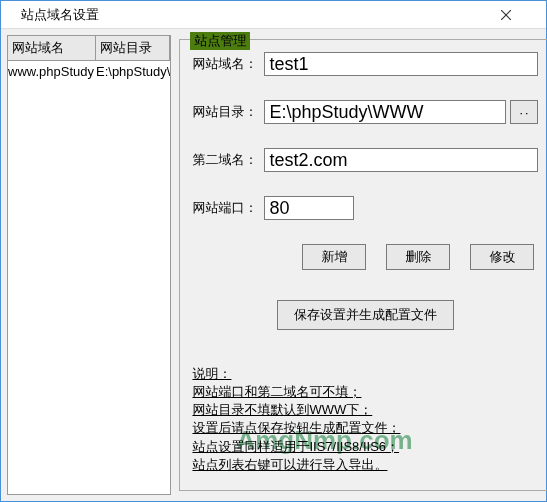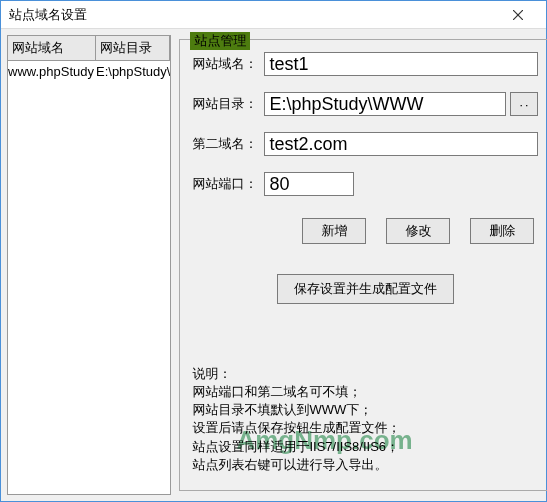--- a/index.html
+++ b/index.html
@@ -1,41 +1,41 @@
 <!DOCTYPE html>
 <html><head>
 <meta charset="utf-8">
 <style>
 * { box-sizing: border-box; margin: 0; padding: 0; }
 body { font-family: SimSun, "宋体", sans-serif; font-size: 13px; background: #fff; }
 .window { width: 547px; height: 502px; border: 1px solid #4a90d9; background: #f0f0f0; position: relative; }
-.titlebar { height: 28px; background: #fff; display: flex; align-items: center; padding: 0 8px; border-bottom: 1px solid #ddd; }
+.titlebar { height: 28px; background: #fff; display: flex; align-items: center; padding: 0 20px; border-bottom: 1px solid #ddd; }
 .titlebar .title { flex: 1; }
 .close-btn { width: 40px; height: 24px; display: flex; align-items: center; justify-content: center; cursor: pointer; }
 .close-btn svg { width: 10px; height: 10px; }
 .content { display: flex; height: calc(100% - 28px); }
 .left-panel { width: 180px; background: #fff; margin: 6px 0 6px 6px; border: 1px solid #999; }
 .table-header { display: flex; background: #f0f0f0; border-bottom: 1px solid #999; }
 .table-header .col { padding: 3px 4px; border-right: 1px solid #999; background: #e8e8e8; }
 .col1 { width: 88px; }
 .col2 { flex: 1; }
 .table-row { display: flex; }
 .table-row .col { padding: 3px 0; overflow: hidden; white-space: nowrap; }
 .right-panel { flex: 1; padding: 6px 8px; position: relative; }
 .groupbox { border: 1px solid #aaa; padding: 12px 12px; position: relative; margin-top: 4px; height: calc(100% - 8px); }
 .groupbox-title { position: absolute; top: -8px; left: 10px; background: #4d7c0f; padding: 0 4px; }
-.form-row { display: flex; align-items: center; margin-bottom: 16px; }
+.form-row { display: flex; align-items: center; margin-bottom: 24px; }
 .form-label { width: 72px; text-align: left; }
 .form-input { flex: 1; height: 24px; border: 1px solid #7a7a7a; background: #fff; padding: 0 4px; font-family: inherit; font-size: 18px; }
 .browse-btn { width: 28px; height: 24px; margin-left: 4px; background: #e8e8e8; border: 1px solid #7a7a7a; cursor: pointer; display: flex; align-items: center; justify-content: center; letter-spacing: 1px; }
 .button-row { display: flex; gap: 20px; margin-top: 22px; justify-content: flex-end; padding: 0 4px; }
 .btn { width: 64px; height: 26px; background: #e8e8e8; border: 1px solid #7a7a7a; cursor: pointer; font-family: inherit; font-size: 13px; }
 .save-row { margin-top: 30px; text-align: center; }
 .save-btn { padding: 5px 16px; background: #e8e8e8; border: 1px solid #7a7a7a; cursor: pointer; font-family: inherit; font-size: 13px; }
-.notes { position: absolute; bottom: 16px; left: 12px; right: 12px; line-height: 1.4; }
+.notes { position: absolute; bottom: 16px; left: 12px; right: 12px; line-height: 1.4; text-decoration: underline; }
 .watermark { position: absolute; bottom: 34px; left: 56px; font-size: 26px; font-weight: bold; color: #15803d; opacity: 0.55; font-family: Arial, sans-serif; pointer-events: none; z-index: 1; }
 .notes-text { position: relative; z-index: 2; }
 </style>
 </head>
 <body>
 
 <div class="window">
   <div class="titlebar">
     <span class="title">站点域名设置</span>
     <div class="close-btn">
@@ -71,22 +71,22 @@
         <div class="form-row">
           <span class="form-label">第二域名：</span>
           <input class="form-input" value="test2.com" style="">
         </div>
         <div class="form-row">
           <span class="form-label">网站端口：</span>
           <input class="form-input" style="width: 90px; flex: 0 0 90px;" value="80">
         </div>
         <div class="button-row">
           <button class="btn">新增</button>
+          <button class="btn">删除</button>
           <button class="btn">修改</button>
-          <button class="btn">删除</button>
         </div>
         <div class="save-row">
           <button class="save-btn">保存设置并生成配置文件</button>
         </div>
         <div class="watermark">AmgNmp.com</div>
         <div class="notes">
           <div class="notes-text">
             <div>说明：</div>
             <div>网站端口和第二域名可不填；</div>
             <div>网站目录不填默认到WWW下；</div>

